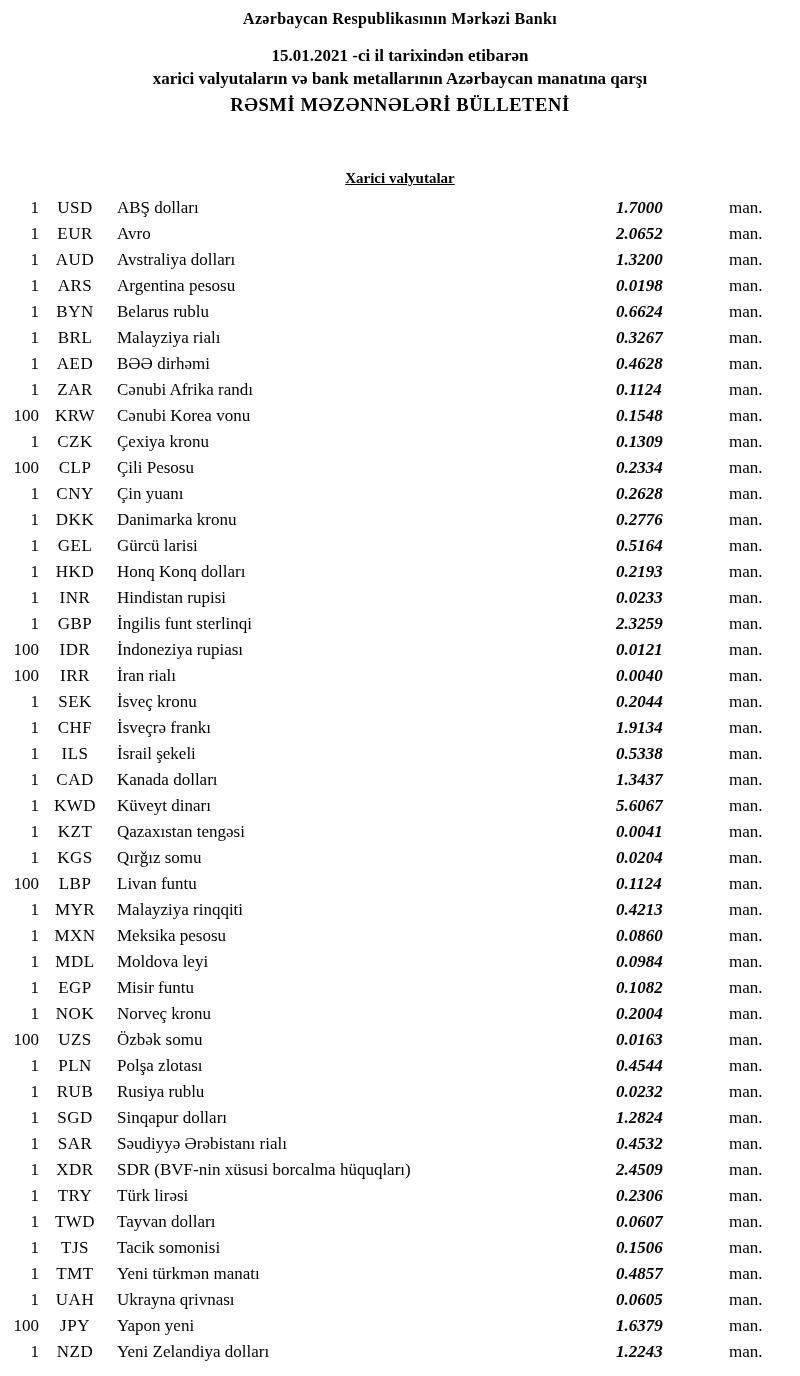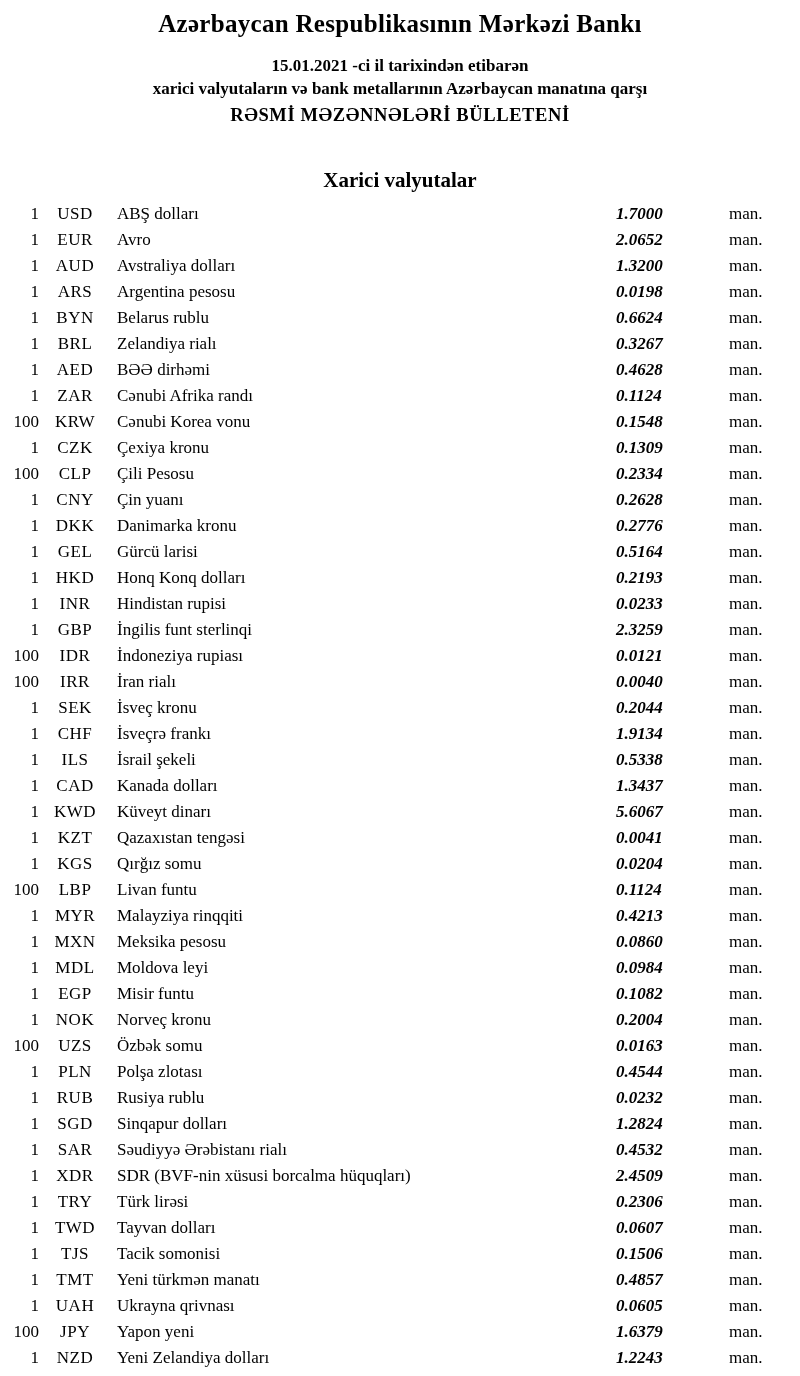--- a/index.html
+++ b/index.html
@@ -14,46 +14,47 @@
     width: 800px;
     height: 1376px;
     background: #ffffff;
     overflow: hidden;
   }
   .header {
     padding-top: 10px;
     text-align: center;
   }
   .bank-title {
-    font-size: 25px;
+    font-size: 16px;
     font-weight: bold;
     letter-spacing: 0.3px;
   }
   .date-line {
     margin-top: 18px;
     font-size: 17px;
     font-weight: bold;
   }
   .scope-line {
     margin-top: 3px;
     font-size: 17px;
     font-weight: bold;
   }
   .bulletin-line {
     margin-top: 6px;
     font-size: 18.5px;
     font-weight: bold;
     letter-spacing: 0.6px;
   }
   .section-title {
-    margin-top: 42px;
+    margin-top: 54px;
     margin-bottom: 7px;
     text-align: center;
-    font-size: 21px;
-    font-weight: bold;
+    font-size: 15px;
+    font-weight: bold;
+    text-decoration: underline;
   }
   table.rates {
     width: 100%;
     border-collapse: collapse;
     table-layout: fixed;
   }
   table.rates td {
     font-size: 17px;
     line-height: 17px;
     padding-top: 4.5px;
@@ -135,21 +136,21 @@
         <tr>
           <td class="qty">1</td>
           <td class="code">BYN</td>
           <td class="name">Belarus rublu</td>
           <td class="rate">0.6624</td>
           <td class="unit">man.</td>
         </tr>
         <tr>
           <td class="qty">1</td>
           <td class="code">BRL</td>
-          <td class="name">Zelandiya rialı</td>
+          <td class="name">Malayziya rialı</td>
           <td class="rate">0.3267</td>
           <td class="unit">man.</td>
         </tr>
         <tr>
           <td class="qty">1</td>
           <td class="code">AED</td>
           <td class="name">BƏƏ dirhəmi</td>
           <td class="rate">0.4628</td>
           <td class="unit">man.</td>
         </tr>

